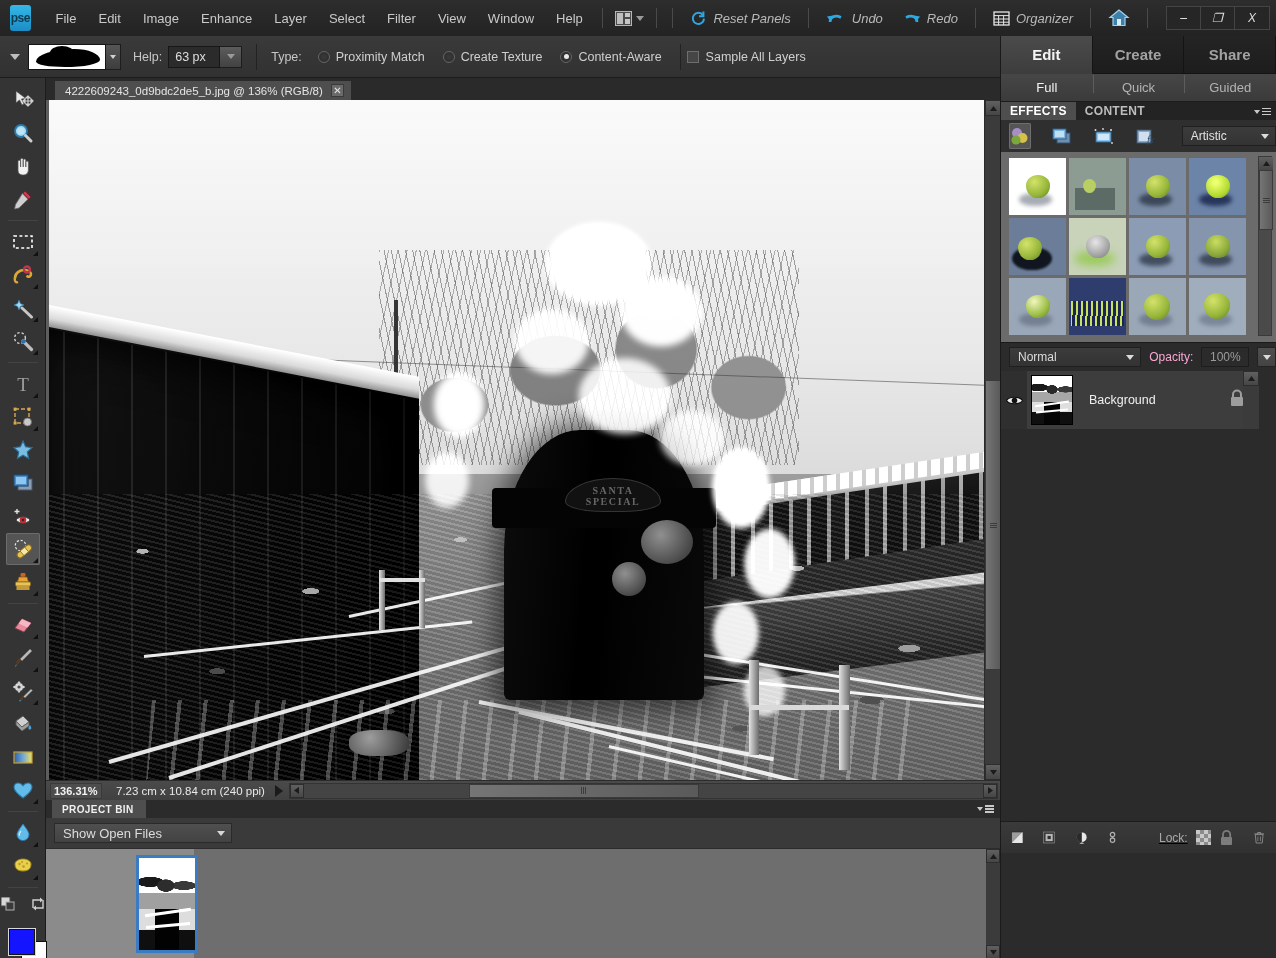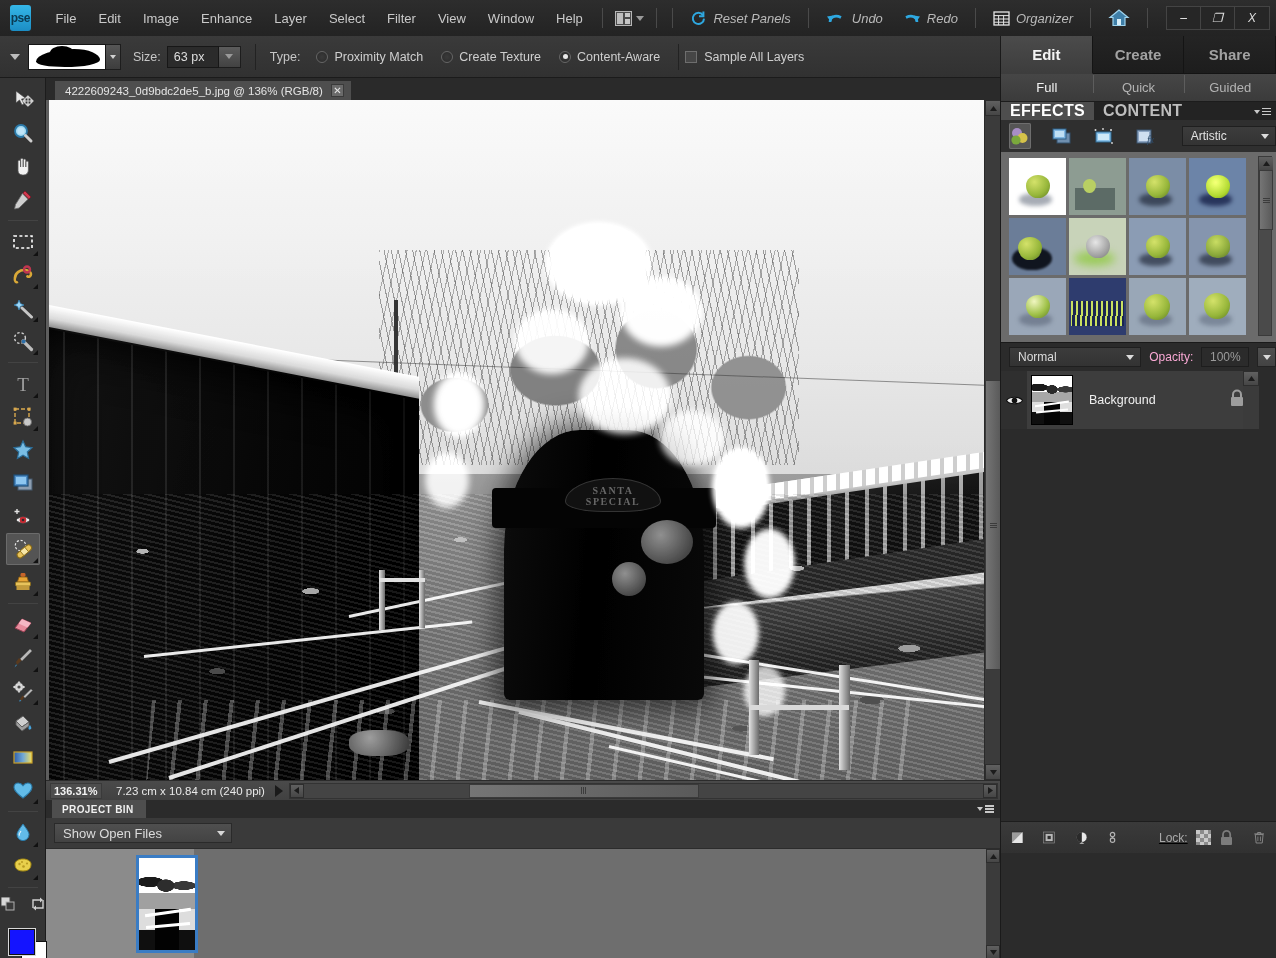--- a/index.html
+++ b/index.html
@@ -446,21 +446,21 @@
     content:''; position:absolute; left:0; top:-5px; width:1px; height:18px;
     background:#5d5d5d;
   }
   
   #effectspanel { background: #2f2f2f; }
   #eff-tabrow {
     height: 18px; background: #232323; display:flex; align-items:flex-end;
     position: relative;
   }
   .paneltab {
-    height: 18px; padding: 0 9px; font-size: 16px; font-weight: bold;
+    height: 18px; padding: 0 9px; font-size: 12px; font-weight: bold;
     letter-spacing: .3px; display: flex; align-items: center; color: #bdbdbd;
   }
   .paneltab.active { background: #4e4e4e; color: #ffffff; }
   .panelmenu { position:absolute; right:5px; bottom:4px; display:flex; gap:2px; align-items:center; }
   #eff-toolrow {
     height: 32px; display:flex; align-items:center; gap: 20px;
     padding-left: 8px; background: #2f2f2f;
   }
   .effbtn {
     width: 26px; height: 26px; border-radius: 2px;
@@ -650,21 +650,21 @@
   <div id="optionsbar">
     <div id="opt-arrow"></div>
 
     <div class="brush-preview">
       <div class="brush-blob"></div>
     </div>
     <div class="spin-btn">
       <div class="caret-dn"></div>
     </div>
 
-    <div class="opt-label">Size:</div>
+    <div class="opt-label">Help:</div>
     <div id="size-field">63 px</div>
     <div id="size-drop">
       <div class="caret-dn"></div>
     </div>
 
     <div class="opt-div"></div>
 
     <div class="opt-label" style="margin-left:0">Type:</div>
 
     <div class="radio-wrap" style="margin-left:10px">

